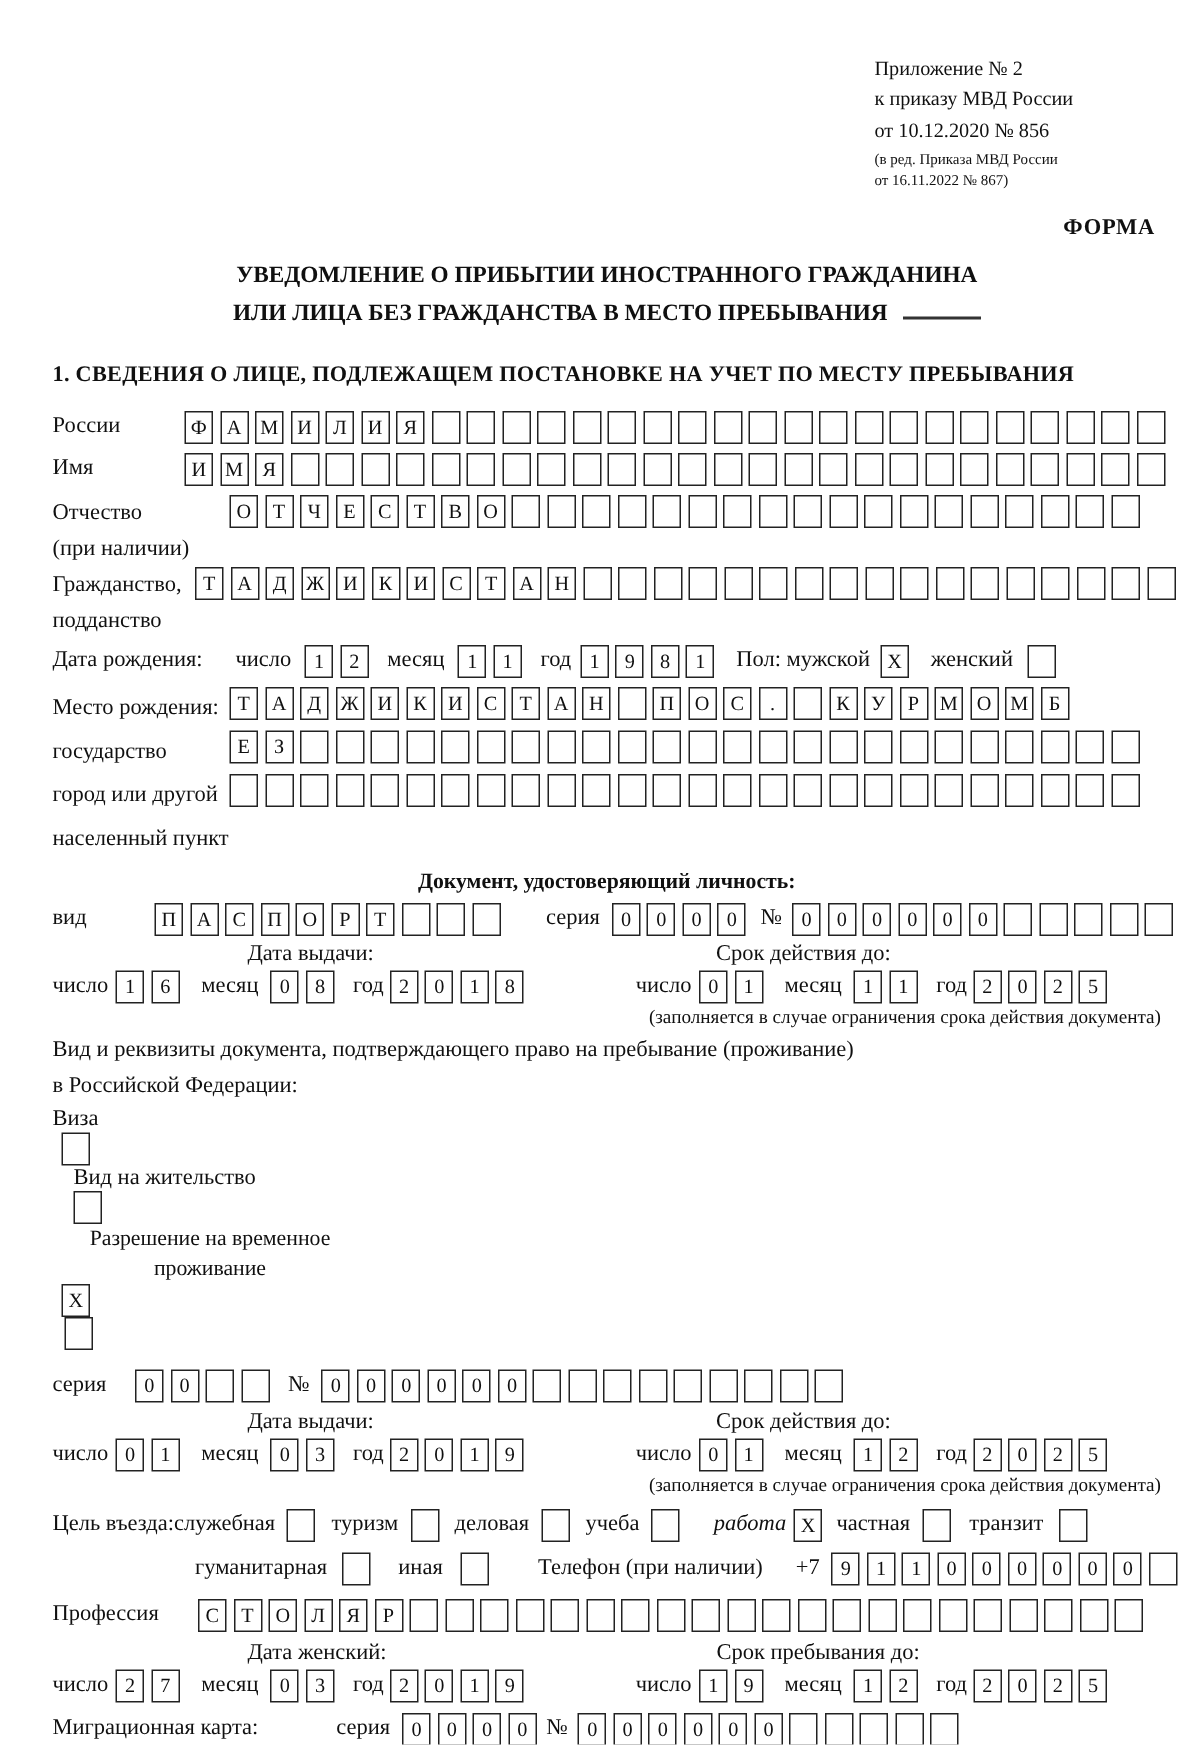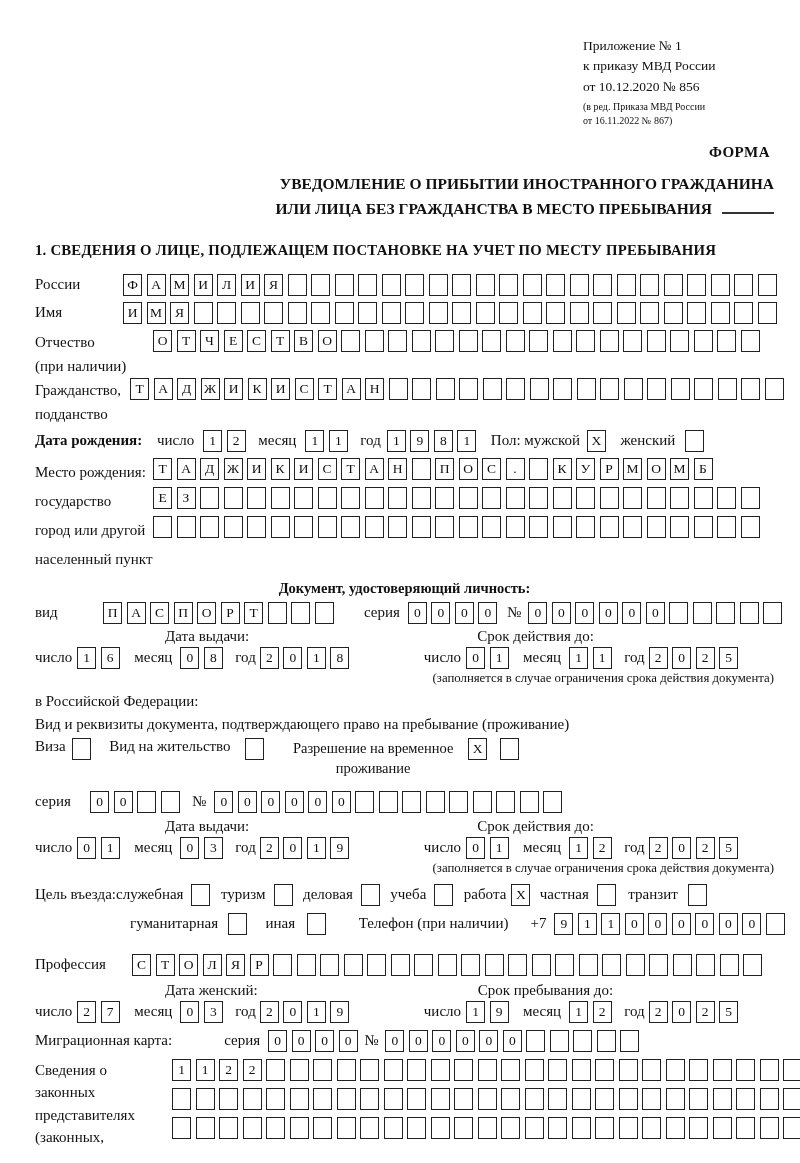--- a/index.html
+++ b/index.html
@@ -4,21 +4,21 @@
 <style>
   html,body{margin:0;padding:0;}
   body{
     width:800px;height:1163px;overflow:hidden;background:#ffffff;color:#101010;
     font-family:"Liberation Serif","DejaVu Serif",serif;
   }
   .page{padding:36px 26px 0 35px;position:relative;}
   .hdr{margin-left:548px;font-size:13.5px;line-height:1.5;}
   .hdr-sub{margin-left:548px;font-size:10px;line-height:1.4;margin-top:3px;}
   .forma{text-align:right;font-weight:bold;font-size:15px;margin-top:16px;padding-right:4px;letter-spacing:.5px;}
-  .title{ text-align:right;font-weight:bold;font-size:15.5px;line-height:1.65;margin-top:10px;}
+  .title{ text-align:center;font-weight:bold;font-size:15.5px;line-height:1.65;margin-top:10px;}
   .title-underline{display:inline-block;width:52px;border-bottom:2px solid #333;margin-left:10px;vertical-align:baseline;}
   .sec{font-weight:bold;font-size:14.8px;margin-top:20px;letter-spacing:.2px;}
   .row{display:flex;align-items:center;}
   .rowt{display:flex;align-items:flex-start;}
   .lbl{flex:none;font-size:15px;}
   .cells{display:flex;flex:none;}
   .cell{
     box-sizing:border-box;flex:none;width:19px;height:22px;margin-right:4.5px;
     border:1.6px solid #222;display:inline-flex;align-items:center;justify-content:center;
     font-size:13.5px;background:#fff;
@@ -29,21 +29,21 @@
   .opt-txt{font-size:14.5px;text-align:center;line-height:20px;flex:none;}
   .note-r{font-size:12.8px;text-align:right;margin-top:2px;}
   .mt6{margin-top:6px;} .mt2{margin-top:2px;}
 </style>
 </head>
 <body>
 
 <div class="page">
 
   <div class="hdr">
-    <div>Приложение № 1</div>
+    <div>Приложение № 2</div>
     <div>к приказу МВД России</div>
     <div>от 10.12.2020 № 856</div>
   </div>
   <div class="hdr-sub">
     <div>(в ред. Приказа МВД России</div>
     <div>от 16.11.2022 № 867)</div>
   </div>
 
   <div class="forma">ФОРМА</div>
 
@@ -188,21 +188,21 @@
         <span class="cell"></span>
         <span class="cell"></span>
         <span class="cell"></span>
         <span class="cell"></span>
         <span class="cell"></span>
         <span class="cell"></span>
       </span>
   </div>
 
   <div class="row" style="margin-top:4px;">
-    <span class="lbl" style="width:122px;font-weight:bold;">Дата рождения:</span>
+    <span class="lbl" style="width:122px;">Дата рождения:</span>
     <span class="lbl" style="margin-right:9px;">число</span>
     <span class="cells">
         <span class="cell">1</span>
         <span class="cell">2</span>
       </span>
     <span class="lbl" style="margin:0 9px 0 8px;">месяц</span>
     <span class="cells">
         <span class="cell">1</span>
         <span class="cell">1</span>
       </span>
@@ -392,24 +392,24 @@
     <span class="cells">
         <span class="cell">2</span>
         <span class="cell">0</span>
         <span class="cell">2</span>
         <span class="cell">5</span>
       </span>
   </div>
 
   <div class="note-r">(заполняется в случае ограничения срока действия документа)</div>
 
+  <div class="lbl" style="margin-top:6px;">Вид и реквизиты документа, подтверждающего право на пребывание (проживание)</div>
   <div class="lbl" style="margin-top:7px;">в Российской Федерации:</div>
-  <div class="lbl" style="margin-top:6px;">Вид и реквизиты документа, подтверждающего право на пребывание (проживание)</div>
-
-  <div class="rowt" style="margin-top:5px;">
+
+  <div class="rowt" style="margin-top:5px;flex-direction:column;">
     <span class="lbl">Виза</span>
     <span class="cells" style="margin-left:6px;">
         <span class="cell"></span>
       </span>
     <span class="lbl" style="margin-left:14px;">Вид на жительство</span>
     <span class="cells" style="margin-left:14px;">
         <span class="cell"></span>
       </span>
     <span class="opt-txt" style="width:178px;margin-left:16px;">Разрешение на временное проживание</span>
     <span class="cells" style="margin-left:6px;">
@@ -503,21 +503,21 @@
         <span class="cell"></span>
       </span>
     <span class="lbl" style="margin-left:6px;">деловая</span>
     <span class="cells" style="margin-left:8px;">
         <span class="cell"></span>
       </span>
     <span class="lbl" style="margin-left:6px;">учеба</span>
     <span class="cells" style="margin-left:8px;">
         <span class="cell"></span>
       </span>
-    <span class="lbl" style="margin-left:6px;">работа</span>
+    <span class="lbl" style="margin-left:18px;font-style:italic;">работа</span>
     <span class="cells" style="margin-left:5px;">
         <span class="cell">X</span>
       </span>
     <span class="lbl" style="margin-left:5px;">частная</span>
     <span class="cells" style="margin-left:8px;">
         <span class="cell"></span>
       </span>
     <span class="lbl" style="margin-left:8px;text-align:right;">транзит</span>
     <span class="cells" style="margin-left:10px;">
         <span class="cell"></span>
@@ -542,21 +542,21 @@
         <span class="cell">0</span>
         <span class="cell">0</span>
         <span class="cell">0</span>
         <span class="cell">0</span>
         <span class="cell">0</span>
         <span class="cell">0</span>
         <span class="cell"></span>
       </span>
   </div>
 
-  <div class="row" style="margin-top:19px;">
+  <div class="row" style="margin-top:9px;">
     <span class="lbl" style="width:97px;">Профессия</span>
     <span class="cells">
         <span class="cell">С</span>
         <span class="cell">Т</span>
         <span class="cell">О</span>
         <span class="cell">Л</span>
         <span class="cell">Я</span>
         <span class="cell">Р</span>
         <span class="cell"></span>
         <span class="cell"></span>

